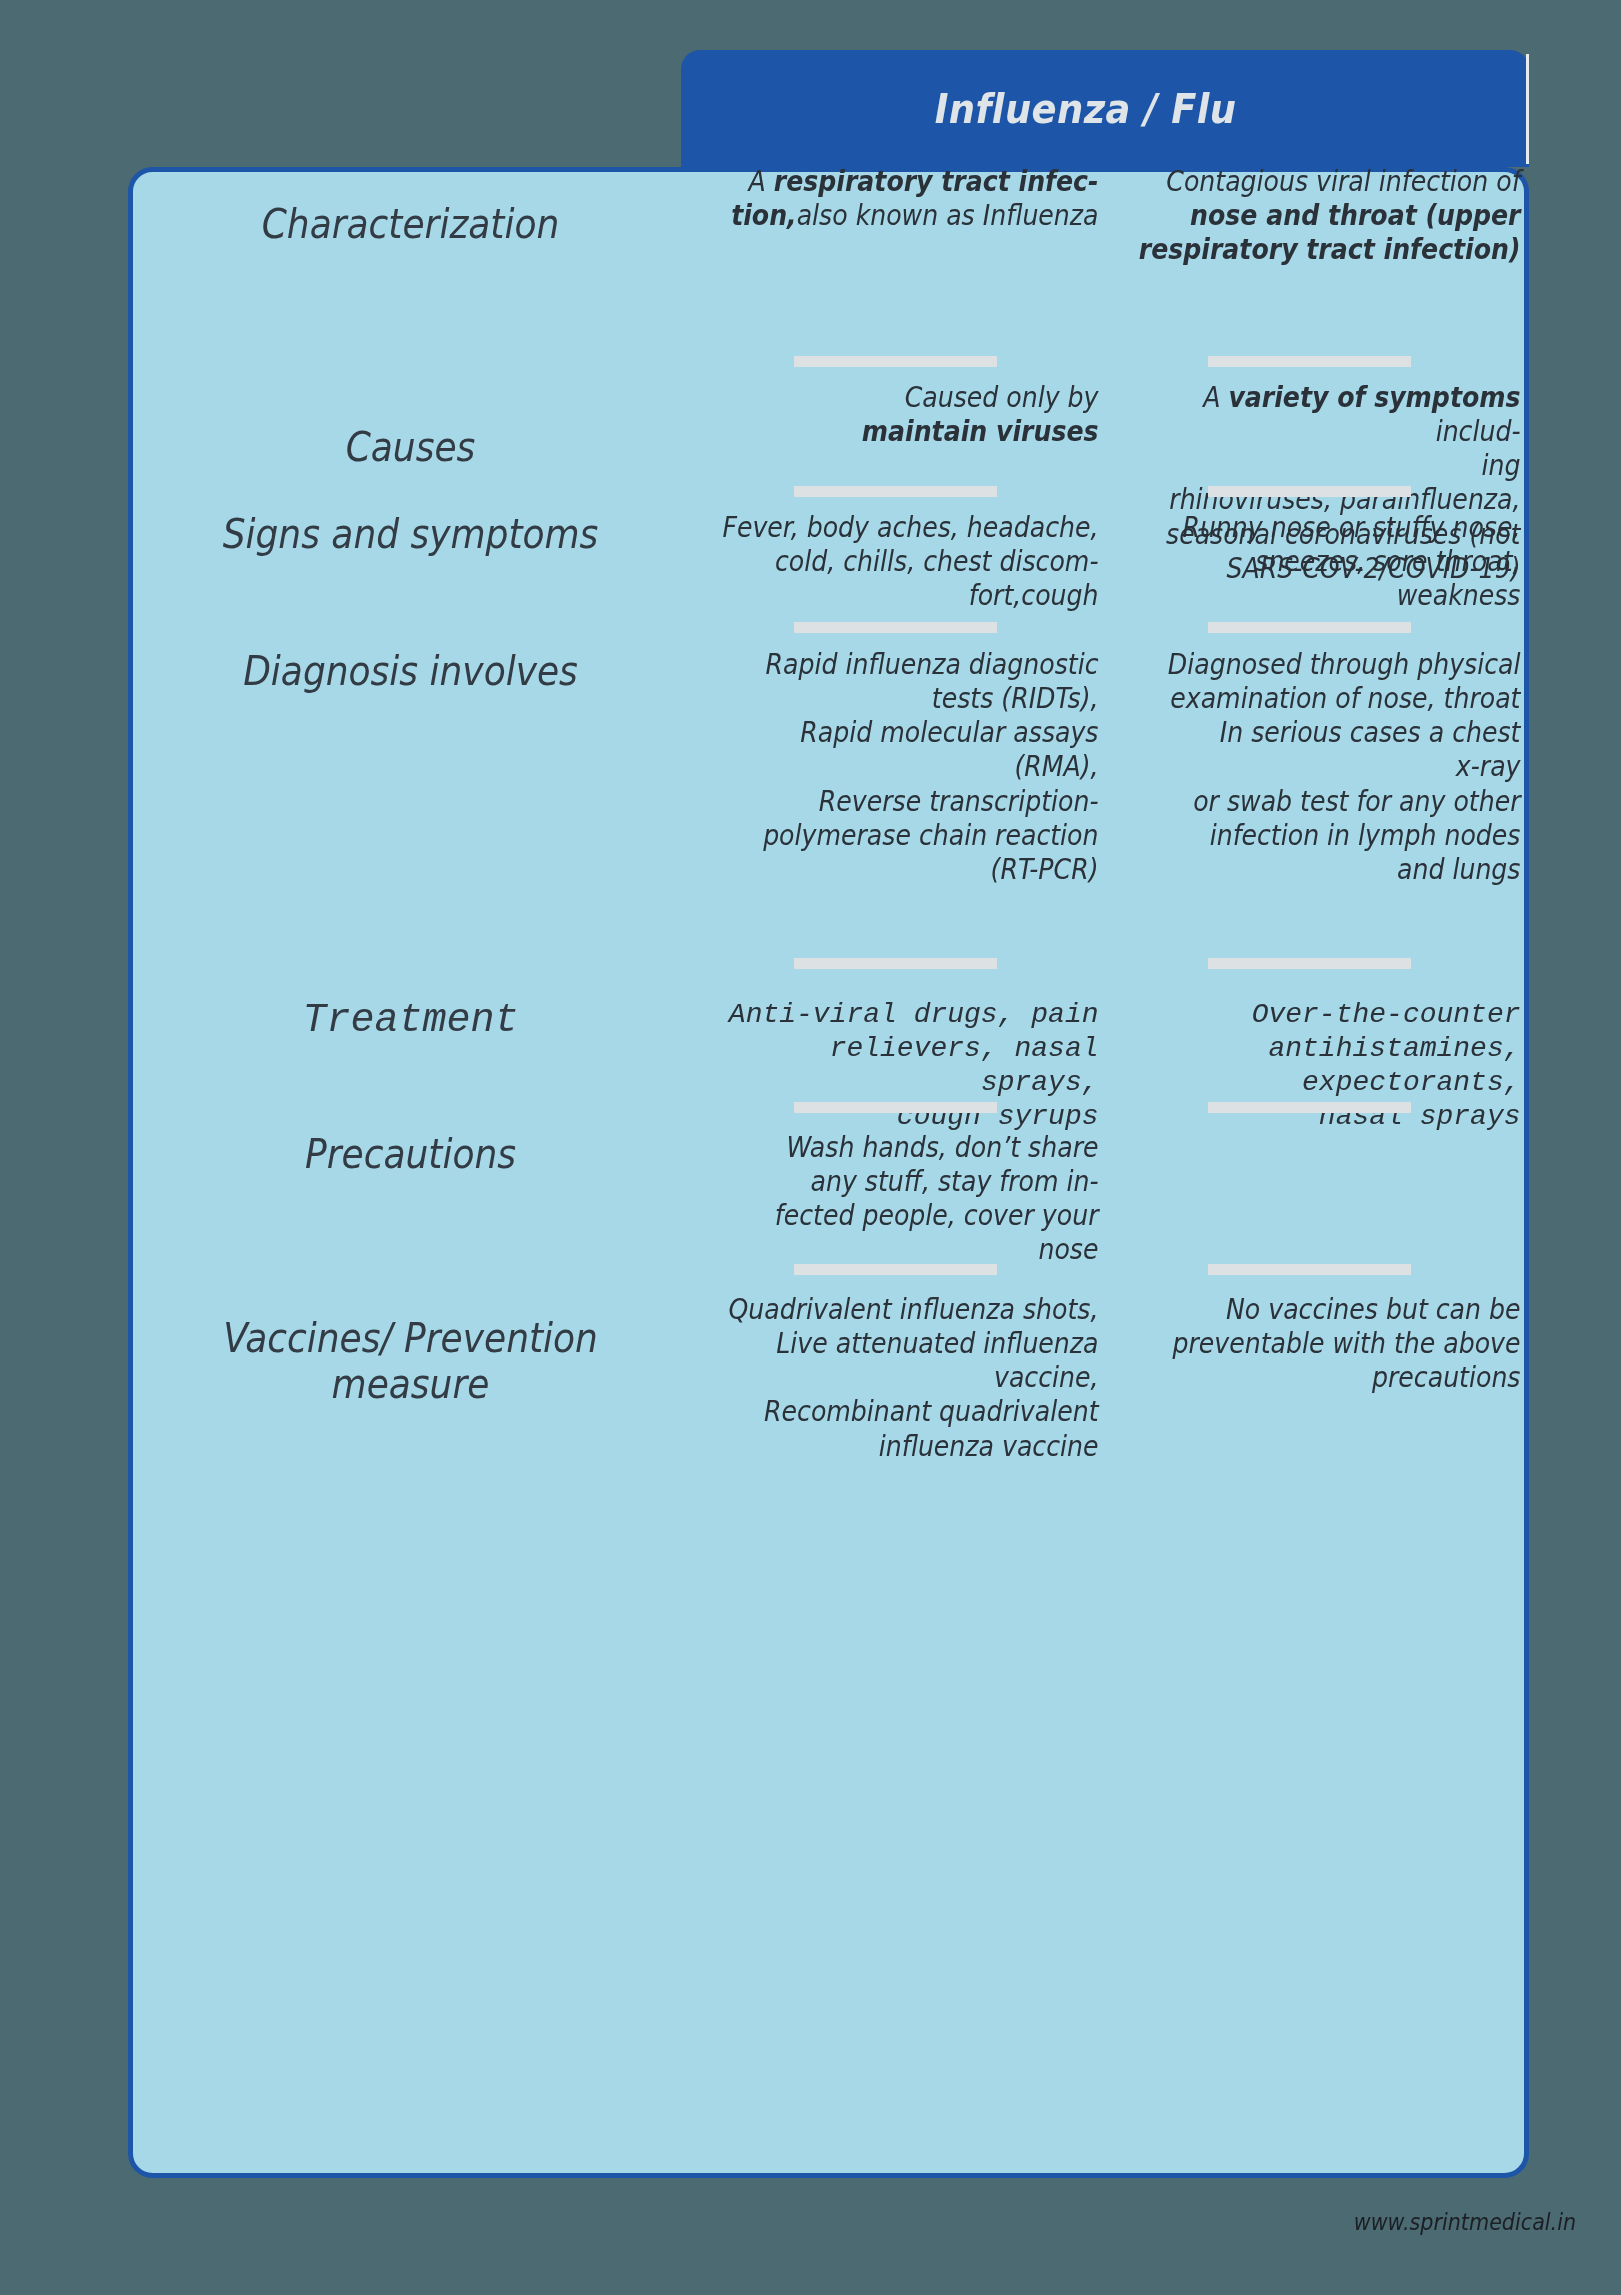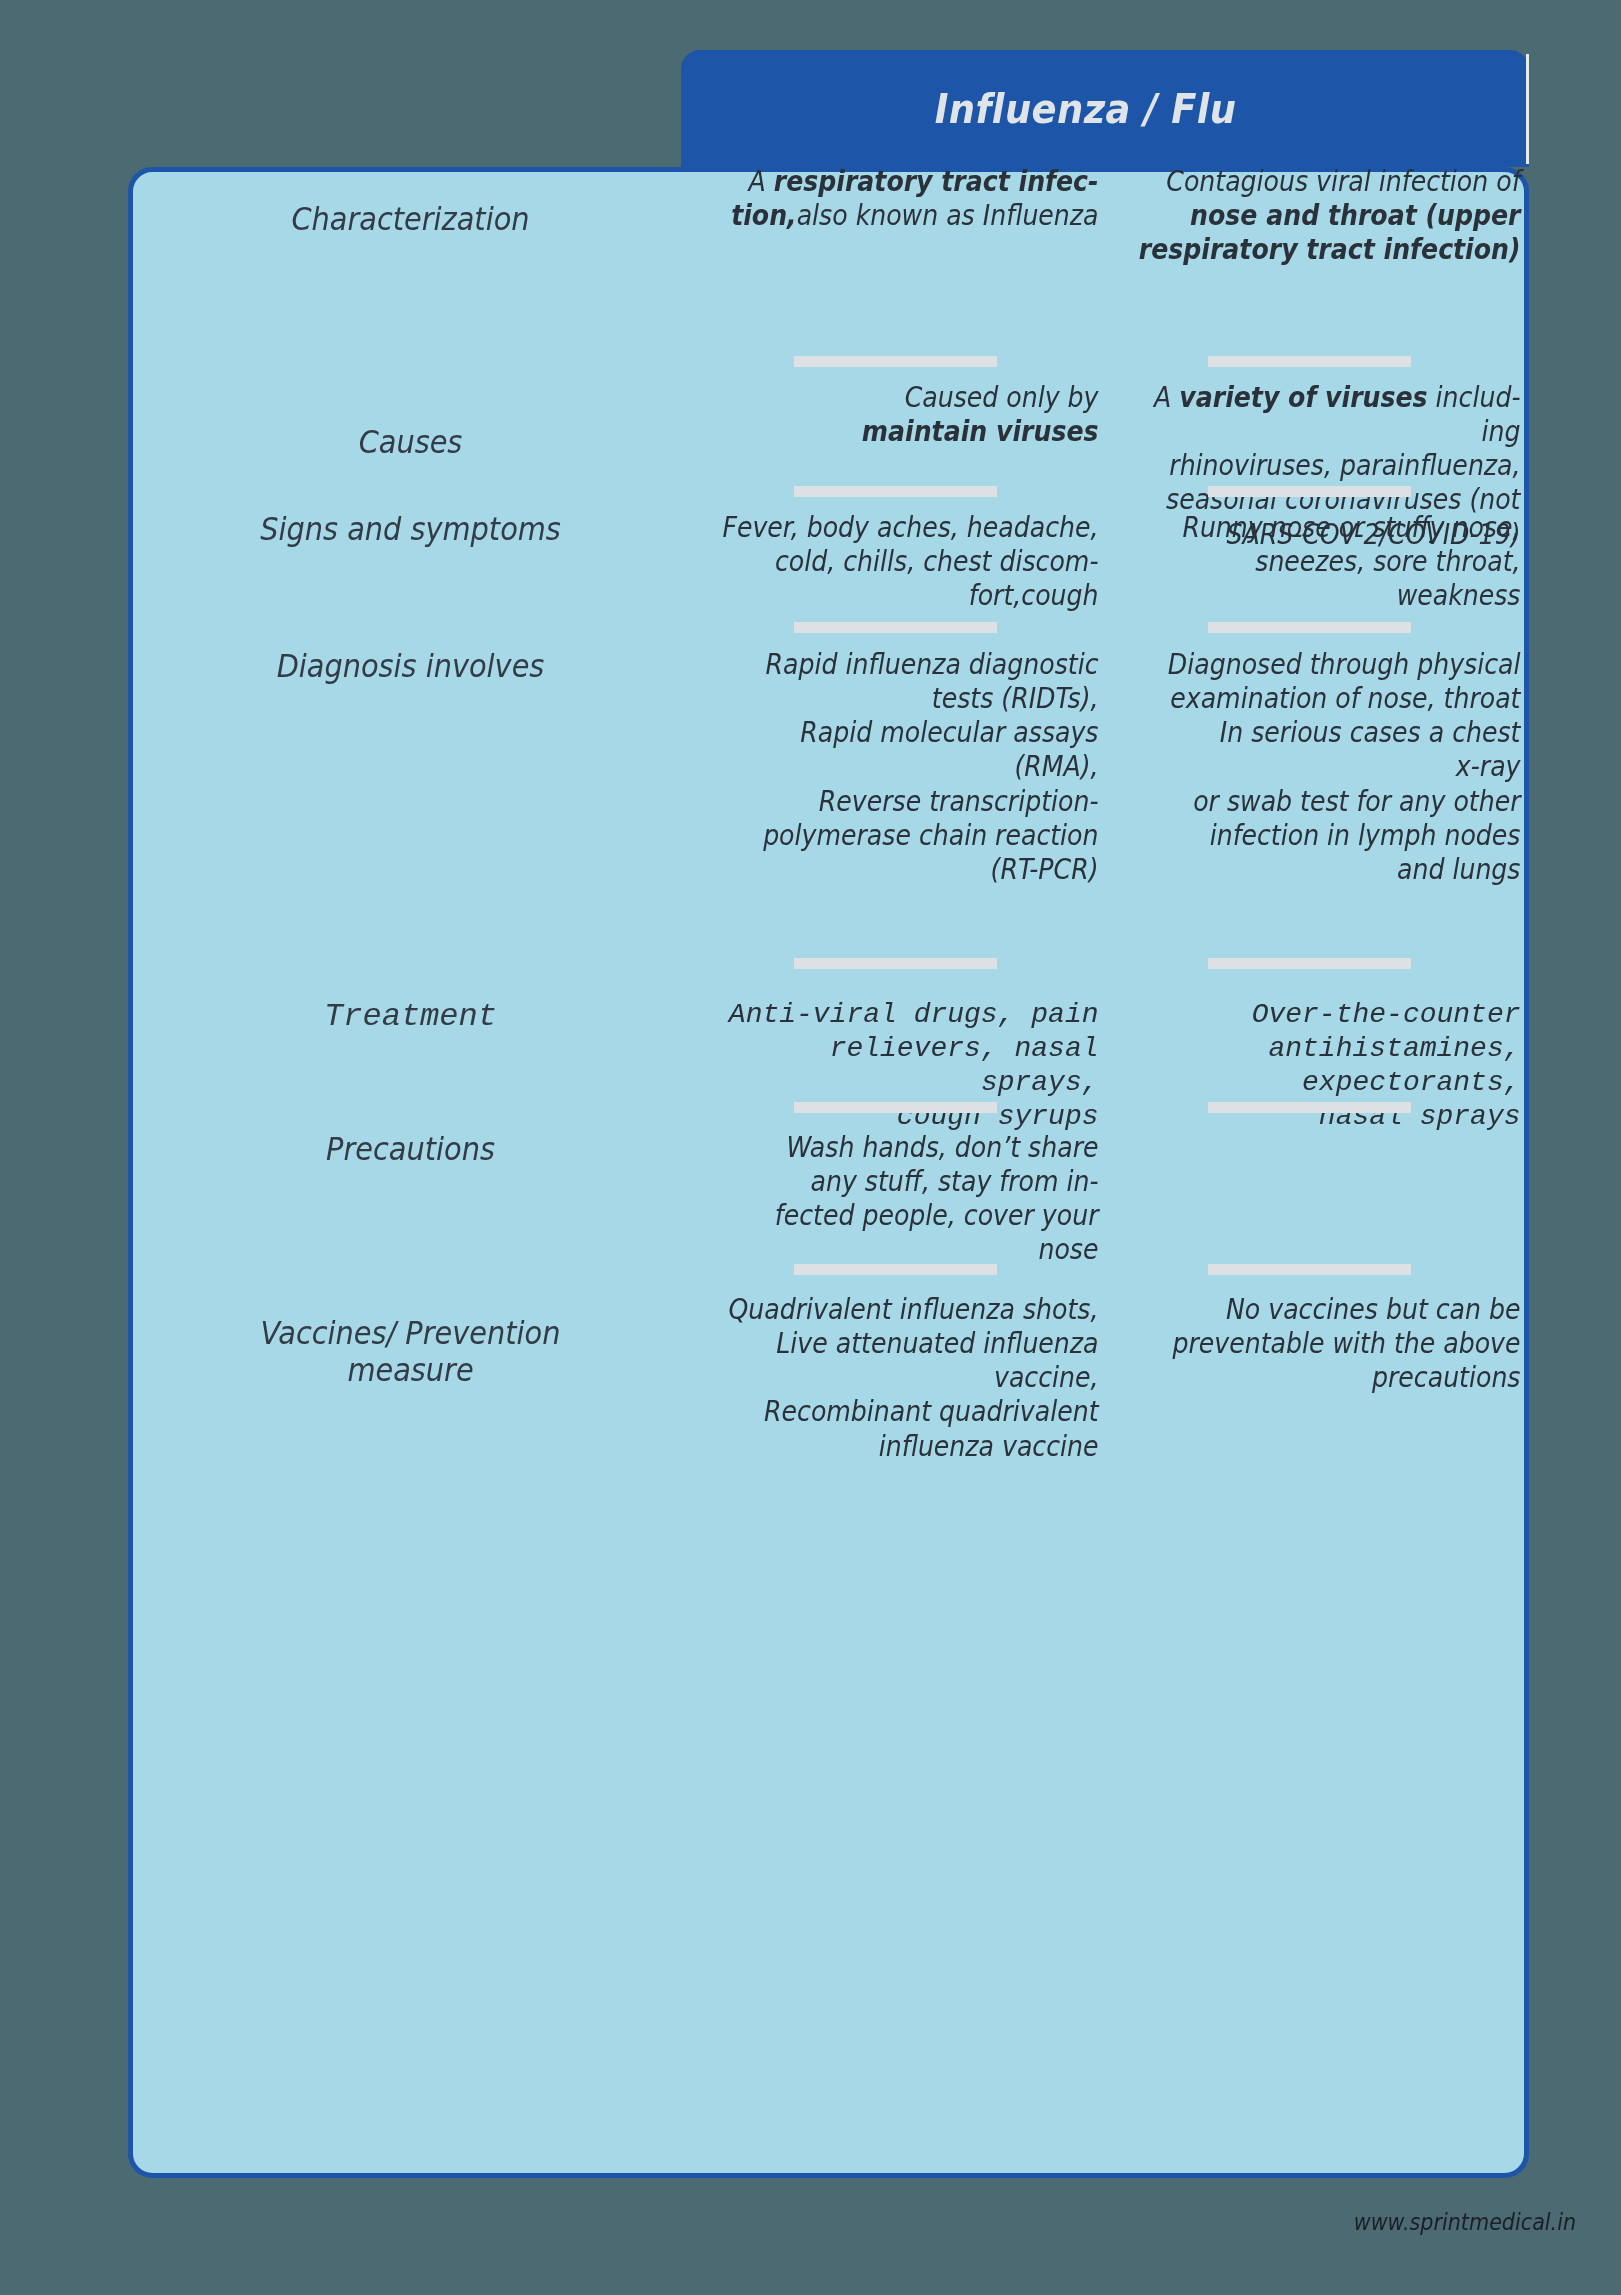--- a/index.html
+++ b/index.html
@@ -76,21 +76,21 @@
     width: 100%;
     display: flex;
     align-items: flex-start;
     box-sizing: border-box;
   }
 
   .cell-label {
     width: 555px;
     flex: 0 0 555px;
     text-align: center;
-    font-size: 32px;
+    font-size: 40px;
     font-style: italic;
     color: #333b44;
     line-height: 1.16;
     padding: 0 10px;
     box-sizing: border-box;
   }
   .cell-body {
     width: 422px;
     flex: 0 0 422px;
     text-align: right;
@@ -145,21 +145,21 @@
 <div id="card">
   <div id="rows">
       <div class="row" style="top: -7.2px;">
         <div class="cell-label" style="padding-top: 36px;">Characterization</div>
         <div class="cell-body">A <b>respiratory tract infec-</b><br><b>tion,</b>also known as Influenza</div>
         <div class="cell-body">Contagious viral infection of<br><b>nose and throat (upper</b><br><b>respiratory tract infection)</b></div>
       </div>
       <div class="row" style="top: 209px;">
         <div class="cell-label" style="padding-top: 43px;">Causes</div>
         <div class="cell-body">Caused only by<br><b>maintain viruses</b></div>
-        <div class="cell-body">A <b>variety of viruses</b> includ-<br>ing<br>rhinoviruses, parainfluenza,<br>seasonal coronaviruses (not<br>SARS-COV-2/COVID-19)</div>
+        <div class="cell-body">A <b>variety of symptoms</b> includ-<br>ing<br>rhinoviruses, parainfluenza,<br>seasonal coronaviruses (not<br>SARS-COV-2/COVID-19)</div>
       </div>
       <div class="row" style="top: 476px;">
         <div class="cell-label">Diagnosis involves</div>
         <div class="cell-body">Rapid influenza diagnostic<br>tests (RIDTs),<br>Rapid molecular assays<br>(RMA),<br>Reverse transcription-<br>polymerase chain reaction<br>(RT-PCR)</div>
         <div class="cell-body">Diagnosed through physical<br>examination of nose, throat<br>In serious cases a chest<br>x-ray<br>or swab test for any other<br>infection in lymph nodes<br>and lungs</div>
       </div>
       <div class="row" style="top: 339px;">
         <div class="cell-label">Signs and symptoms</div>
         <div class="cell-body">Fever, body aches, headache,<br>cold, chills, chest discom-<br>fort,cough</div>
         <div class="cell-body">Runny nose or stuffy nose,<br>sneezes, sore throat,<br>weakness</div>

